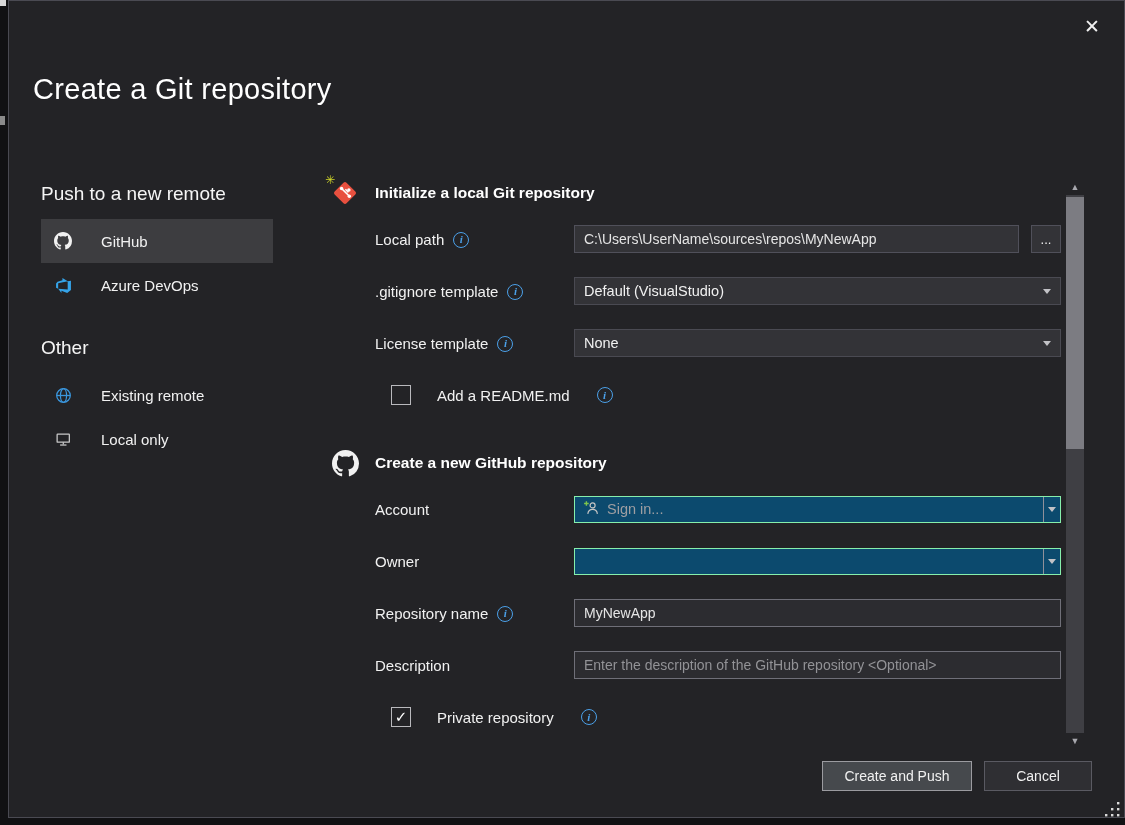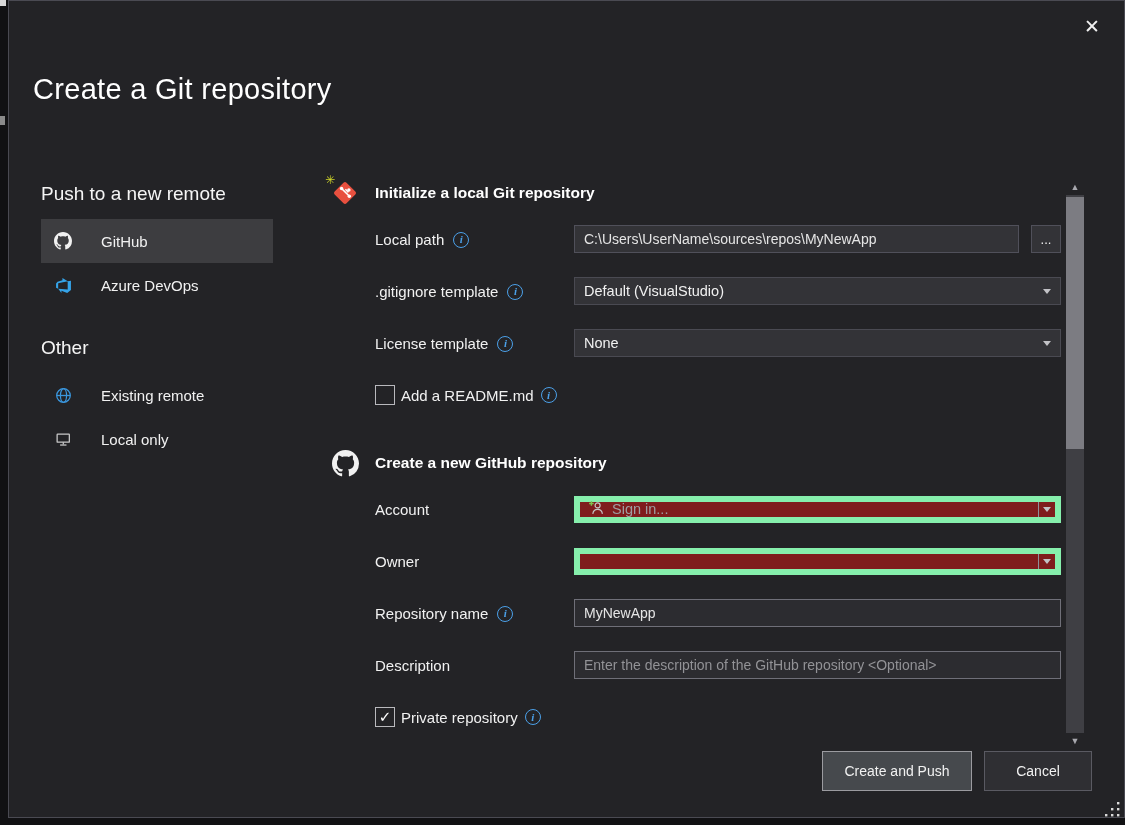--- a/index.html
+++ b/index.html
@@ -84,47 +84,47 @@
     font-size:14.5px; color:#f1f1f1; cursor:pointer;
   }
   .combo .arrow { position:absolute; right:9px; top:11px; }
   .arrow {
     width:0; height:0;
     border-left:4px solid transparent; border-right:4px solid transparent;
     border-top:5px solid #c2c2c6;
   }
 
   .combo-split {
-    width:487px; height:27px; border:6px solid #86efac;
-    display:flex; cursor:pointer; background:#7f1d1d;
+    width:487px; height:27px; border:1px solid #86efac;
+    display:flex; cursor:pointer; background:#0c4a6e;
   }
   .combo-main { flex:1; display:flex; align-items:center; gap:8px; padding:0 8px; font-size:14.5px; color:#9e9ea2; }
   .combo-btn { width:17px; border-left:1px solid #90909a; display:flex; align-items:center; justify-content:center; }
 
   .checkbox {
     width:20px; height:20px; border:1px solid #b9b9bd; background:#232326;
     display:inline-flex; align-items:center; justify-content:center;
     font-size:15px; color:#ffffff; cursor:pointer; flex:0 0 20px;
   }
-  .cb-row { gap:6px; display:flex; align-items:center; }
+  .cb-row { gap:26px; display:flex; align-items:center;margin-left:16px; }
   .cb-label { font-size:15px; margin-right:1px; }
 
   
   .scrollbar {
     position:absolute; right:40px; top:178px; width:18px; height:570px;
     display:flex; flex-direction:column;
   }
   .sb-arrow { height:16px; display:flex; align-items:center; justify-content:center; font-size:9px; color:#a8a8ae; cursor:pointer; }
   .sb-track { flex:1; background:#3f3f44; position:relative; }
   .sb-thumb { position:absolute; left:0; top:2px; width:100%; height:252px; background:#7c7c82; cursor:grab; }
 
   
   .footer { position:absolute; right:32px; bottom:26px; display:flex; gap:12px; }
   .btn {
-    height:40px; padding:0 1px; font-size:14px; cursor:pointer;
+    height:30px; padding:0 1px; font-size:14px; cursor:pointer;
     font-family:"Liberation Sans", sans-serif; color:#f1f1f1;
   }
   .btn-primary { background:#46494d; border:1px solid #9b9ba0; min-width:150px; }
   .btn-secondary { background:#2f2f33; border:1px solid #5a5a62; min-width:108px; }
 
   .grip { position:absolute; right:4px; bottom:3px; }
 </style>
 </head>
 <body>
 

